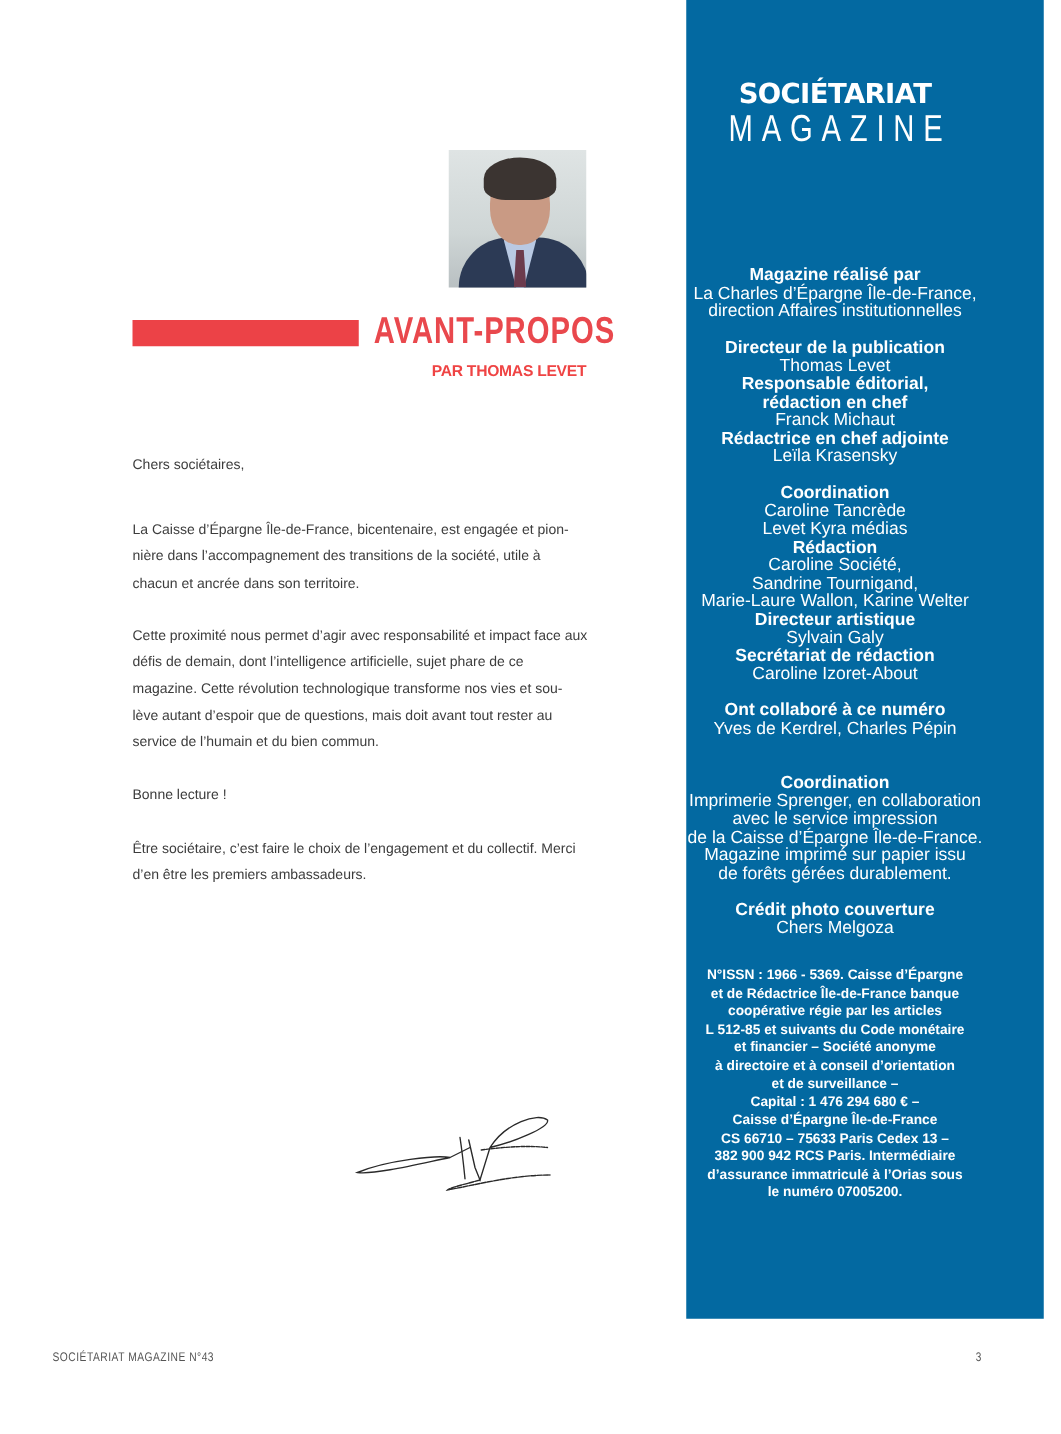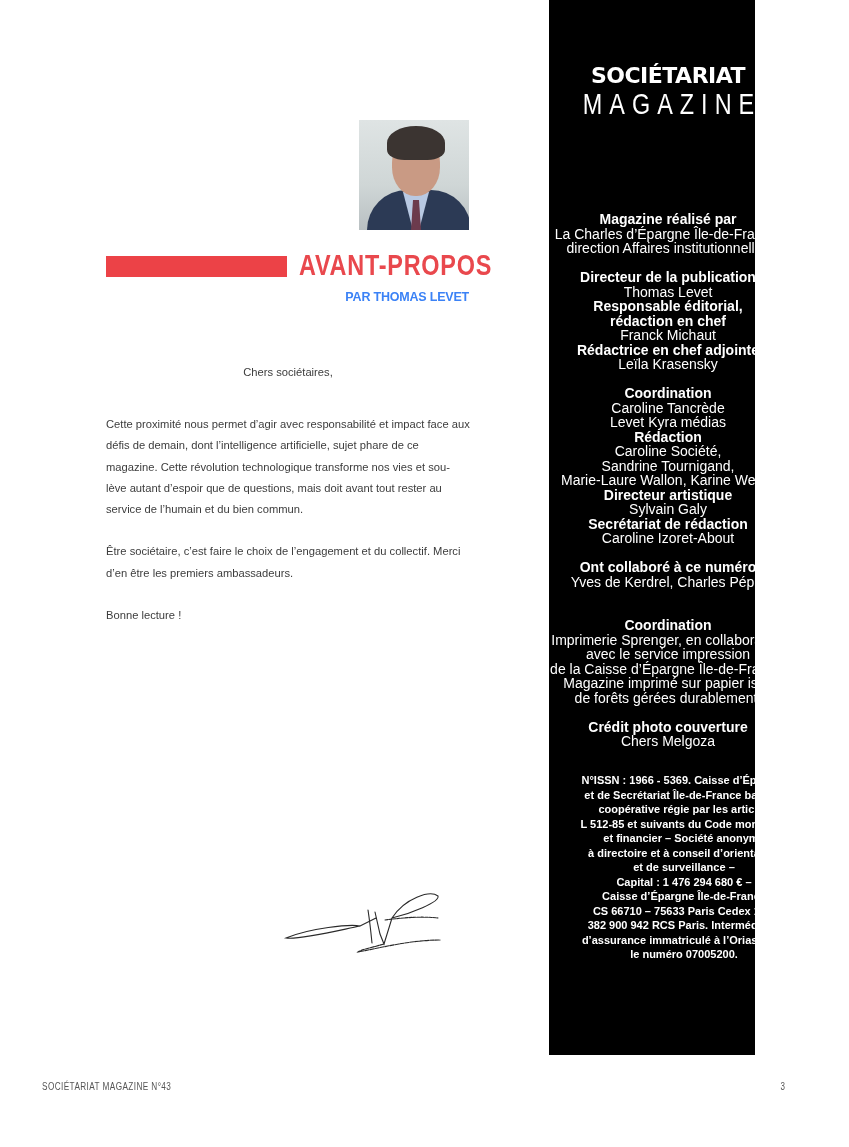--- a/index.html
+++ b/index.html
@@ -1,59 +1,59 @@
 <!DOCTYPE html>
 <html><head>
   <meta charset="utf-8">
   <style>
     * { box-sizing: border-box; margin: 0; padding: 0; }
     html, body { width: 849px; height: 1147px; background: #ffffff; overflow: hidden; }
     body { position: relative; font-family: "Liberation Sans", sans-serif; color: #3a3a3a; }
 
     .sidebar {
-      position: absolute; left: 549px; top: 0; width: 206px; height: 1055px;
-      background: #000000; color: #ffffff; text-align: center;
+      position: absolute; left: 549px; top: 0; width: 286px; height: 1055px;
+      background: #0369a1; color: #ffffff; text-align: center;
     }
     .mag-title { position: absolute; top: 64px; left: 0; width: 238px; }
     .mag-title .line1 {
       font-family: "DejaVu Sans", sans-serif; font-weight: bold; font-size: 22px;
       letter-spacing: -0.5px; line-height: 24px;
     }
     .mag-title .line2 {
       font-family: "Liberation Sans Narrow", "Liberation Sans", sans-serif; font-weight: normal;
       font-size: 30px; letter-spacing: 9px; line-height: 32px; margin-left: 8px;
       transform: scaleX(0.78); transform-origin: center;
     }
     .credits { position: absolute; top: 212px; left: 0; width: 238px; font-size: 14px; line-height: 14.5px; }
     .credits .h { font-weight: bold; }
     .credits .gap { height: 14.5px; }
     .credits .gap2 { height: 29px; }
-    .legal { position: absolute; top: 773px; left: 16px; width: 238px; font-size: 11px; line-height: 14.5px; font-weight: bold; color: #ffffff; }
+    .legal { position: absolute; top: 773px; left: 0; width: 238px; font-size: 11px; line-height: 14.5px; font-weight: bold; color: #ffffff; }
 
     .portrait {
       position: absolute; left: 359px; top: 120px; width: 110px; height: 110px; overflow: hidden;
       background: linear-gradient(180deg, #dfe4e4 0%, #cfd6d6 60%, #b9c0c2 100%);
     }
     .portrait .hair { position:absolute; left:28px; top:6px; width:58px; height:34px; border-radius:50% 50% 30% 30%; background:#3b3431; }
     .portrait .face { position:absolute; left:33px; top:16px; width:48px; height:60px; border-radius:45% 45% 48% 48%; background:#c99a84; }
     .portrait .suit { position:absolute; left:8px; top:70px; width:104px; height:50px; border-radius:40px 40px 0 0; background:#2c3a55; }
     .portrait .shirt { position:absolute; left:44px; top:72px; width:26px; height:40px; background:#b9c9e3; clip-path: polygon(0 0,100% 0,60% 100%,40% 100%); }
     .portrait .tie { position:absolute; left:52px; top:80px; width:10px; height:30px; background:#6c3b4d; clip-path: polygon(20% 0,80% 0,100% 100%,0 100%); }
 
     .red-bar { position: absolute; left: 106px; top: 256px; width: 181px; height: 21px; background: #ec4247; }
     .section-title {
       position: absolute; left: 299px; top: 248px; font-family: "Liberation Sans", sans-serif;
       font-size: 30px; color: #e9484d; letter-spacing: 1px; transform: scaleX(0.78); transform-origin: left;
       white-space: nowrap; line-height: 34px;
     }
-    .byline { position: absolute; right: 380px; top: 290px; font-size: 12.5px; font-weight: bold; color: #3b82f6; letter-spacing: -0.2px; white-space: nowrap; }
+    .byline { position: absolute; right: 380px; top: 290px; font-size: 12.5px; font-weight: bold; color: #ef4444; letter-spacing: -0.2px; white-space: nowrap; }
 
     .body-text { position: absolute; left: 106px; top: 362px; width: 364px; font-size: 11.2px; line-height: 21.2px; color: #3c3c3c; }
     .body-text p { margin-bottom: 21.2px; }
-    .body-text p.salutation { margin-bottom: 31px; text-align: center; }
+    .body-text p.salutation { margin-bottom: 31px; }
     .body-text p.extra { margin-bottom: 31px; }
 
     .signature { position: absolute; left: 280px; top: 888px; width: 165px; height: 70px; }
 
     .footer-left {
       position: absolute; left: 42px; top: 1081px; font-size: 10px; color: #555; letter-spacing: 0.5px;
       transform: scaleX(0.82); transform-origin: left; white-space: nowrap;
     }
     .footer-right { position: absolute; left: 780px; top: 1081px; font-size: 10px; color: #555; transform: scaleX(0.8); }
   </style>
@@ -105,21 +105,21 @@
     <div>Magazine imprimé sur papier issu</div>
     <div>de forêts gérées durablement.</div>
     <div class="gap"></div>
 
     <div class="h">Crédit photo couverture</div>
     <div>Chers Melgoza</div>
   </div>
 
   <div class="legal">
     <div>N°ISSN : 1966 - 5369. Caisse d’Épargne</div>
-    <div>et de Secrétariat Île-de-France banque</div>
+    <div>et de Rédactrice Île-de-France banque</div>
     <div>coopérative régie par les articles</div>
     <div>L 512-85 et suivants du Code monétaire</div>
     <div>et financier – Société anonyme</div>
     <div>à directoire et à conseil d’orientation</div>
     <div>et de surveillance –</div>
     <div>Capital : 1 476 294 680 € –</div>
     <div>Caisse d’Épargne Île-de-France</div>
     <div>CS 66710 – 75633 Paris Cedex 13 –</div>
     <div>382 900 942 RCS Paris. Intermédiaire</div>
     <div>d’assurance immatriculé à l’Orias sous</div>
@@ -134,23 +134,24 @@
   <div class="face"></div>
   <div class="hair"></div>
 </div>
 
 <div class="red-bar"></div>
 <h1 class="section-title">AVANT-PROPOS</h1>
 <div class="byline">PAR THOMAS LEVET</div>
 
 <div class="body-text">
   <p class="salutation">Chers sociétaires,</p>
+  <p>La Caisse d’Épargne Île-de-France, bicentenaire, est engagée et pion-nière dans l’accompagnement des transitions de la société, utile à chacun et ancrée dans son territoire.</p>
   <p>Cette proximité nous permet d’agir avec responsabilité et impact face aux défis de demain, dont l’intelligence artificielle, sujet phare de ce magazine. Cette révolution technologique transforme nos vies et sou-lève autant d’espoir que de questions, mais doit avant tout rester au service de l’humain et du bien commun.</p>
+  <p>Bonne lecture !</p>
   <p>Être sociétaire, c’est faire le choix de l’engagement et du collectif. Merci d’en être les premiers ambassadeurs.</p>
-  <p>Bonne lecture !</p>
 </div>
 
 <svg class="signature" viewBox="0 0 165 70">
   <g fill="none" stroke="#2a2a2a" stroke-width="1.1" stroke-linecap="round">
     <path d="M6 50 C 30 40, 70 36, 80 38 C 60 42, 20 52, 6 50 Z"></path>
     <path d="M80 38 L 96 30"></path>
     <path d="M88 22 C 90 35, 91 45, 92 55"></path>
     <path d="M95 24 L 100 46 L 104 56 L 112 30 C 125 10, 150 2, 158 8 C 160 14, 130 26, 112 30"></path>
     <path d="M105 32 C 120 30, 140 28, 158 30" stroke-dasharray="3 1"></path>
     <path d="M104 56 C 90 60, 80 62, 78 64 C 100 60, 130 52, 160 52" stroke-dasharray="4 1"></path>

